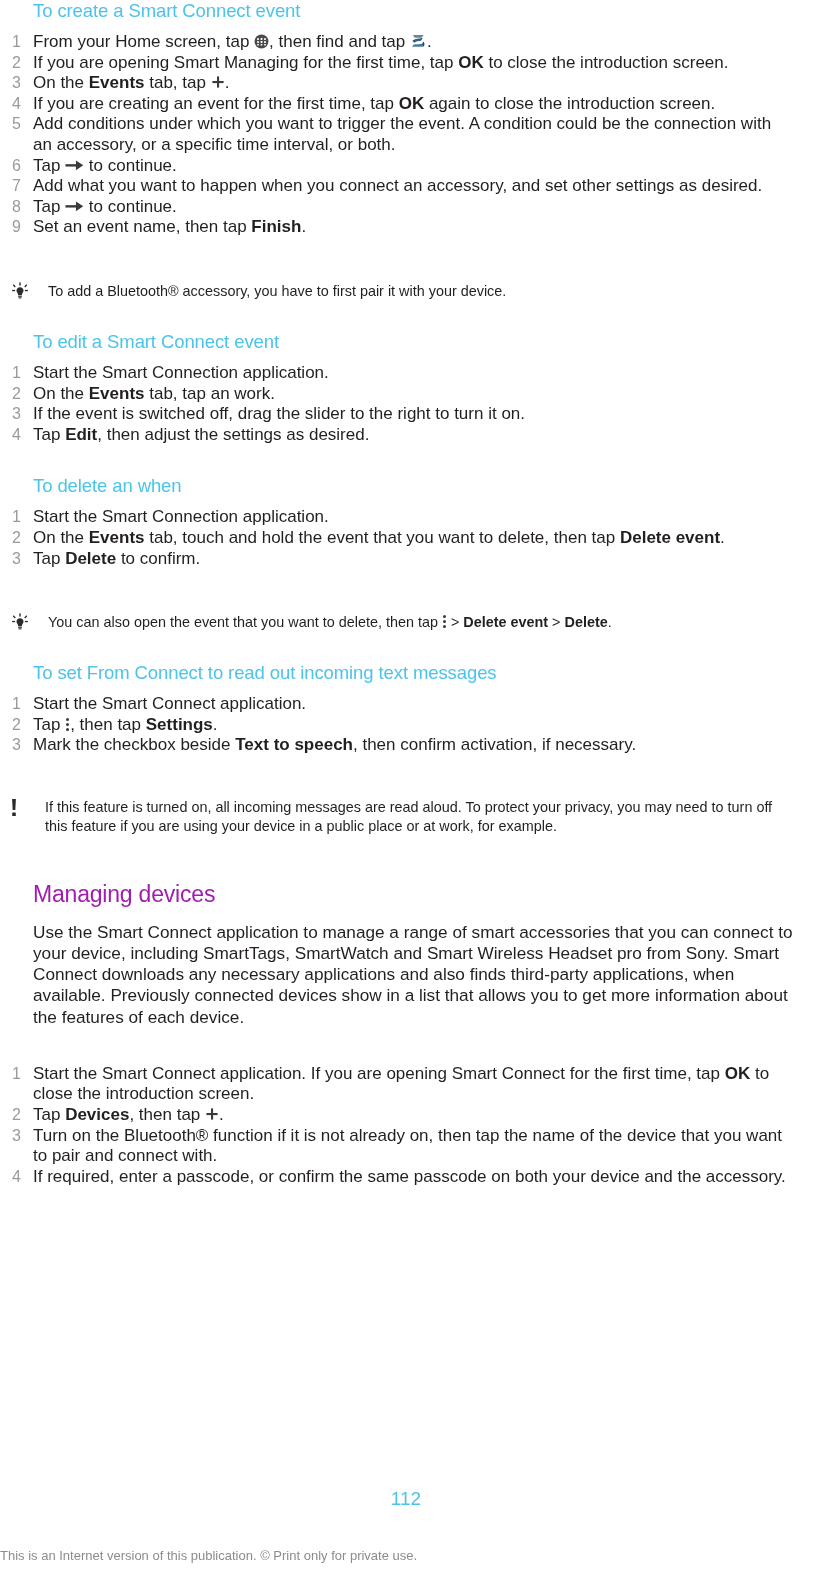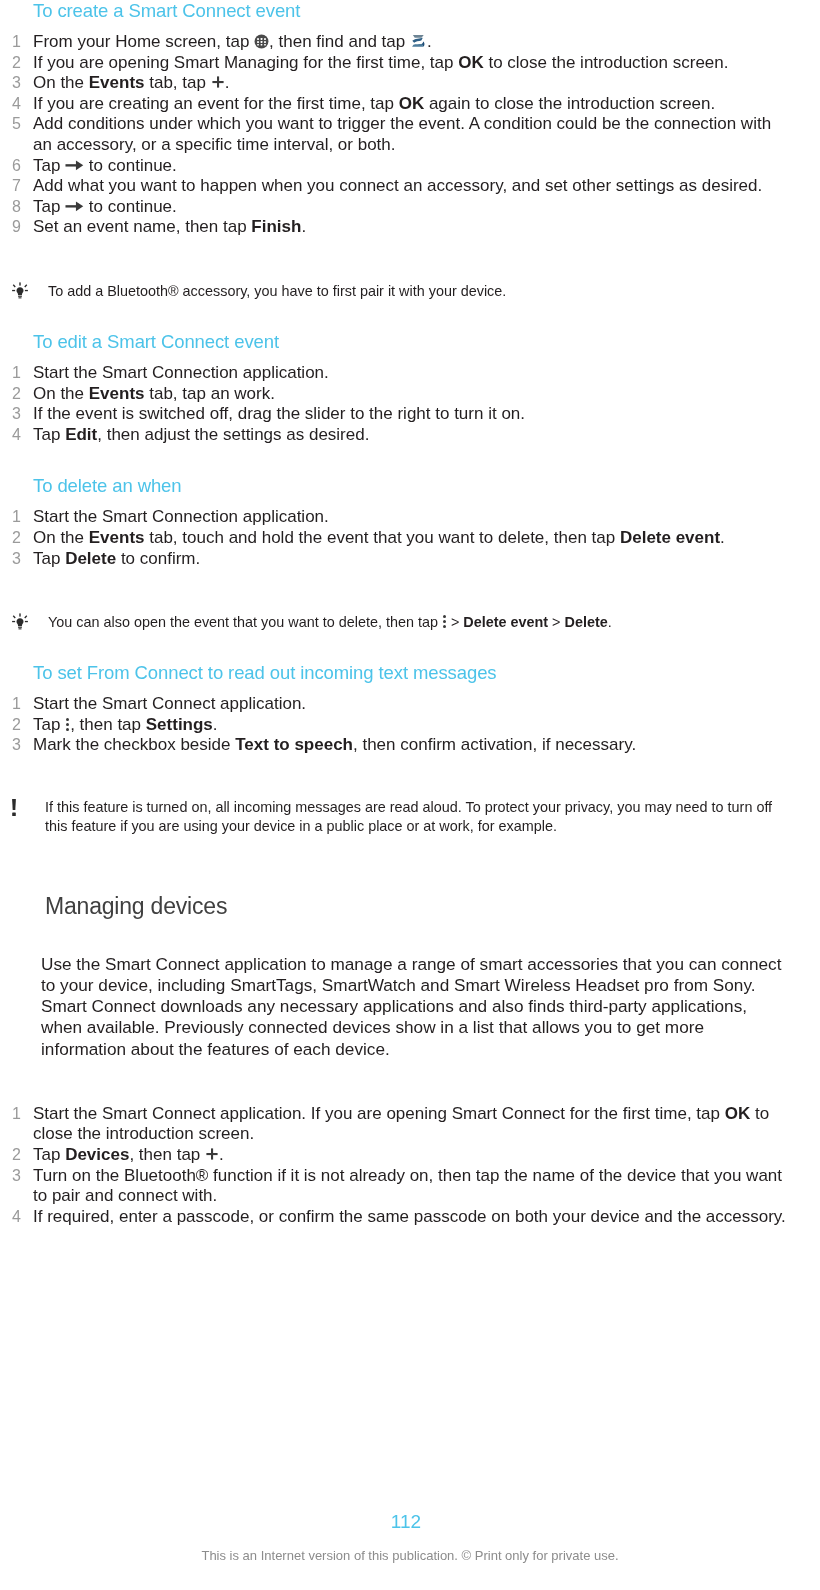--- a/index.html
+++ b/index.html
@@ -37,25 +37,25 @@
   .h-sub {
     color: #4cc3e9;
     font-size: 18.5px;
     font-weight: 400;
     line-height: 22px;
     margin: 0;
     padding: 0 0 0 33px;
     letter-spacing: -0.1px;
   }
   .h-main {
-    color: #404040;
+    color: #a21caf;
     font-size: 23px;
     font-weight: 400;
     line-height: 28px;
-    margin: 12px;
+    margin: 0;
     padding: 0 0 0 33px;
     letter-spacing: -0.2px;
   }
 
   
   ol.steps {
     list-style: none;
     margin: 0;
     padding: 0;
     counter-reset: stepnum;
@@ -76,21 +76,21 @@
     top: 0;
     width: 14px;
     text-align: left;
     color: #9a9a9a;
     font-size: 16px;
     line-height: 20.6px;
   }
 
   
   p.body {
-    margin: 8px;
+    margin: 0;
     padding: 0 25px 0 33px;
     font-size: 17.2px;
     line-height: 21.2px;
     color: #231f20;
   }
 
   
   .note {
     position: relative;
     padding: 0 25px 0 45px;
@@ -129,28 +129,26 @@
   
   .page-number {
     position: absolute;
     left: 0;
     top: 1488px;
     width: 812px;
     text-align: center;
     color: #4cc3e9;
     font-size: 19px;
     line-height: 22px;
-    margin-top: 23px;
   }
   .footer-note {
     position: absolute;
     left: 0;
     top: 1548px;
     width: 820px;
-    text-align: center;
     color: #8c8c8c;
     font-size: 13px;
     line-height: 16px;
   }
 </style>
 </head>
 <body>
 
 <div class="page">
   <div class="content" id="content-root">

